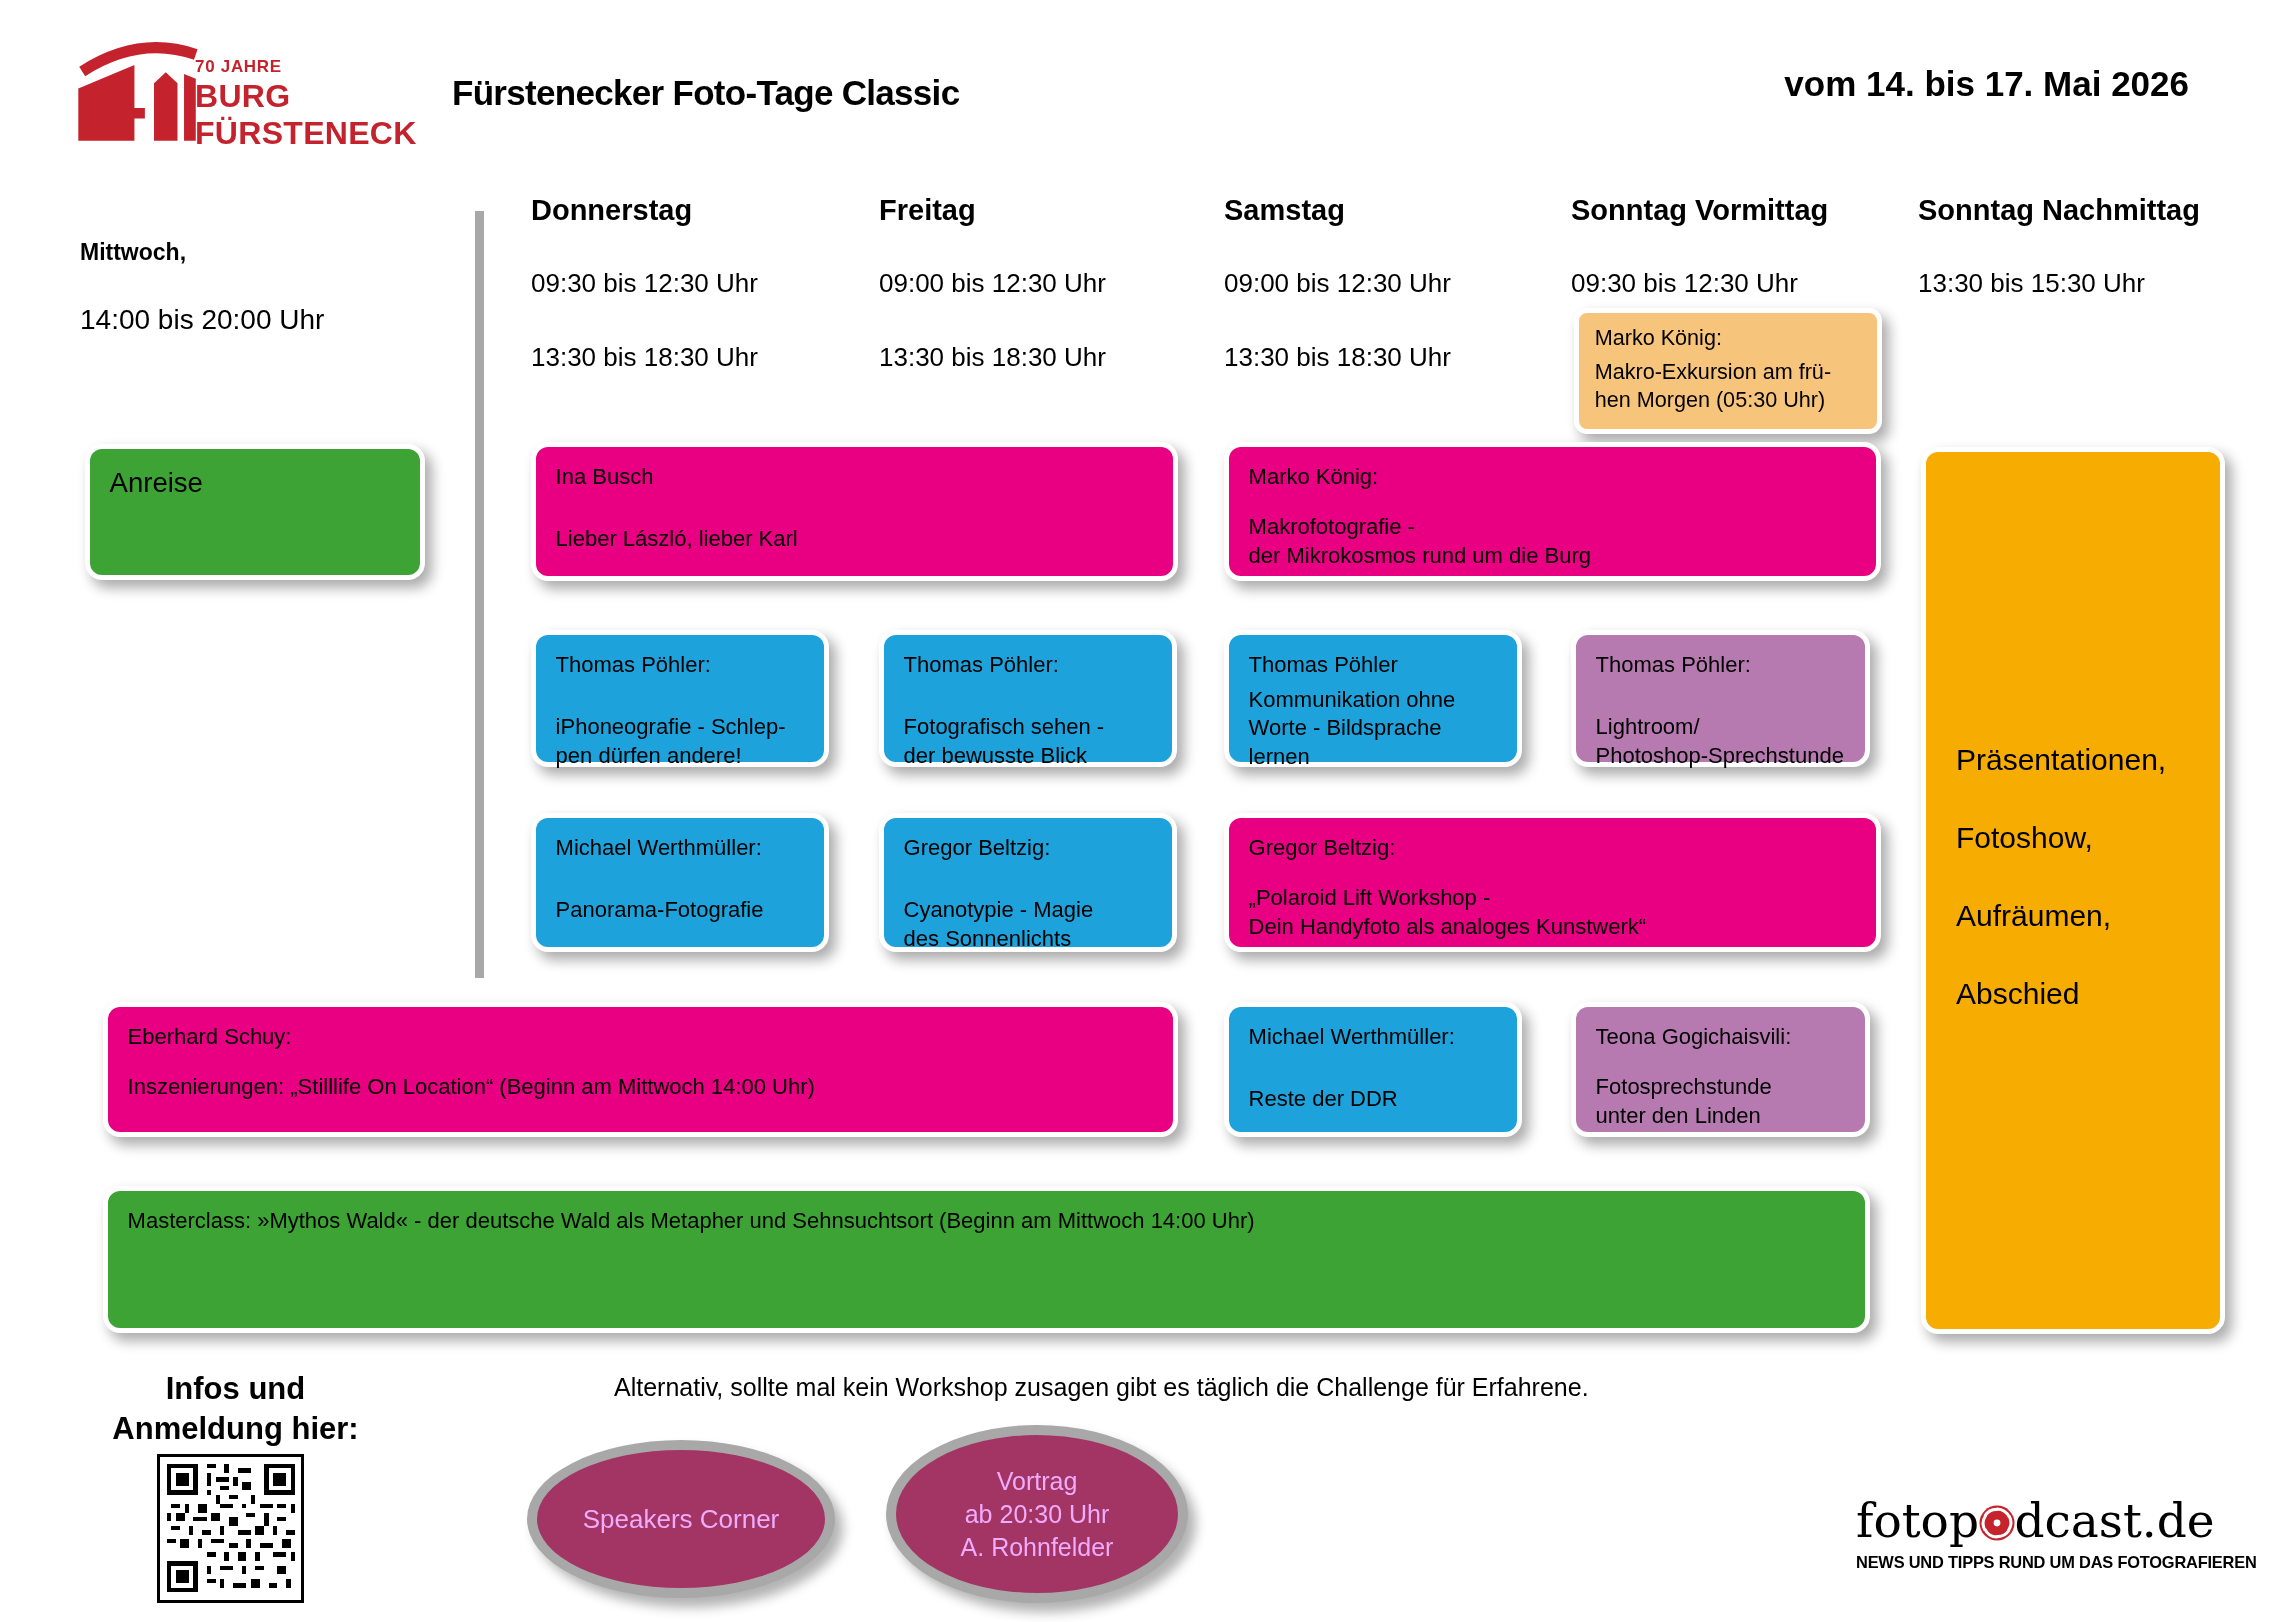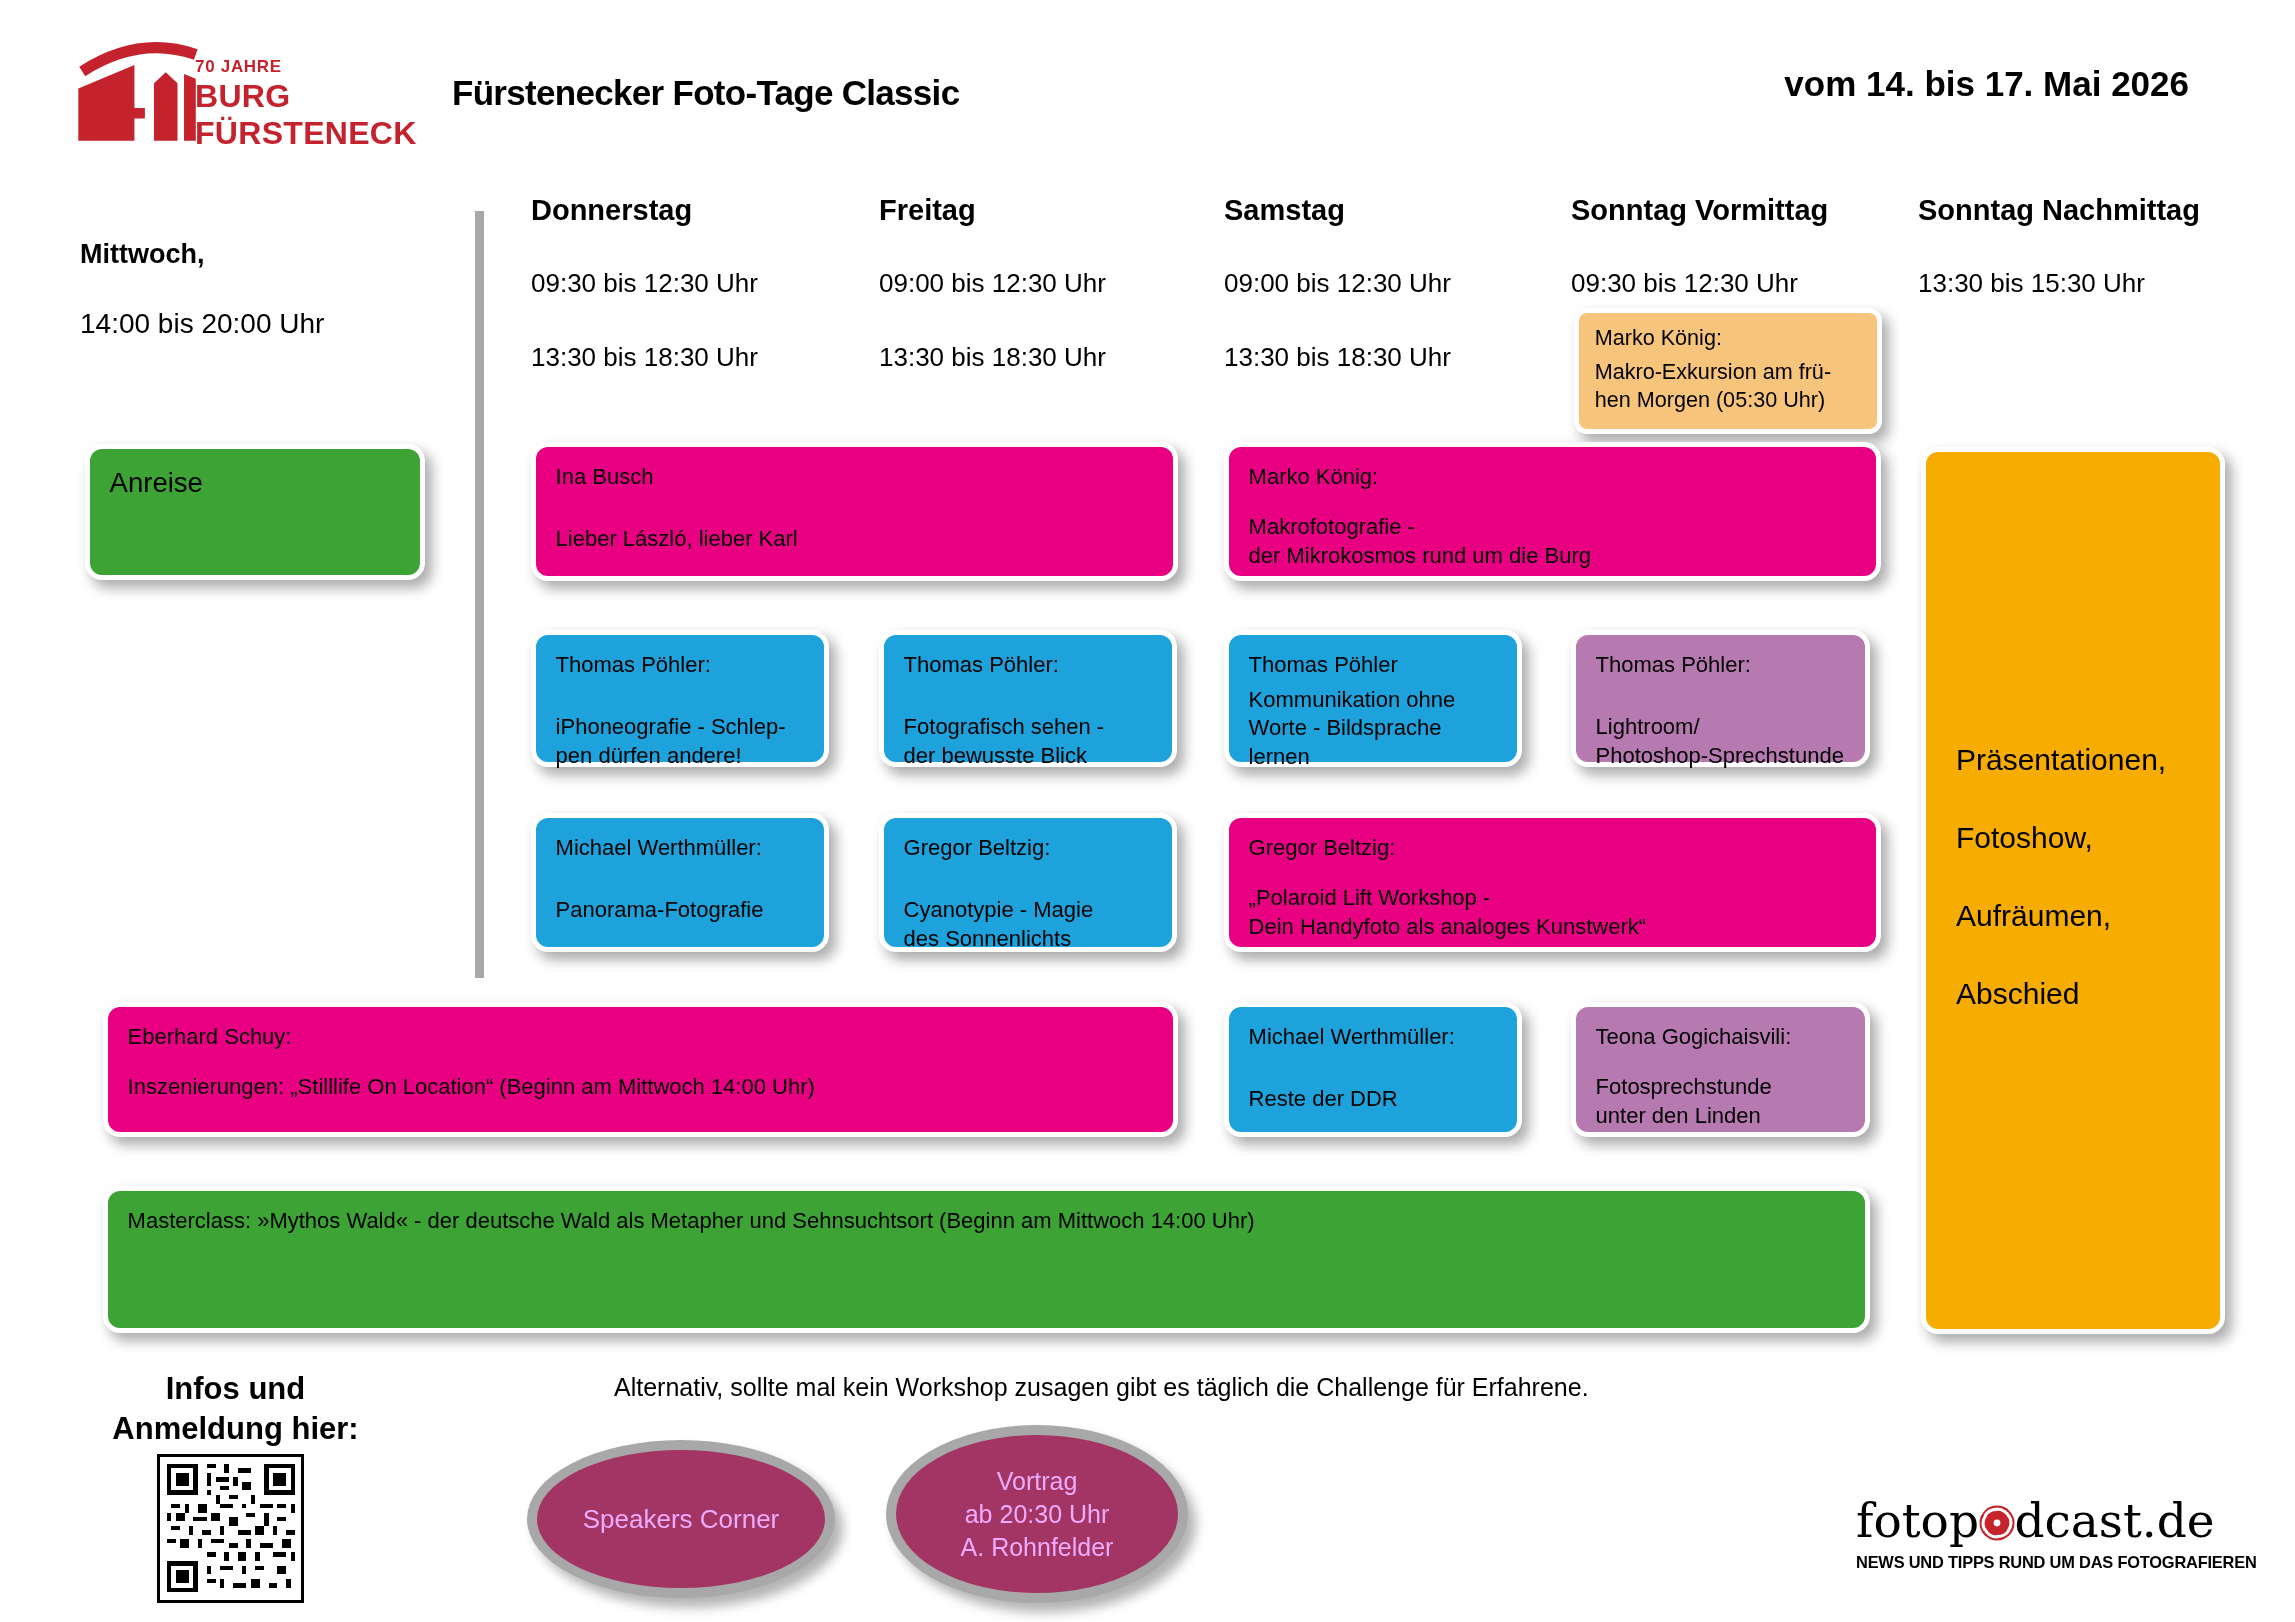--- a/index.html
+++ b/index.html
@@ -15,21 +15,21 @@
   .logo-burg{font-size:32px;margin-top:5.2px;letter-spacing:0.3px;}
   .logo-fuersteneck{font-size:32px;margin-top:4.6px;letter-spacing:0.3px;}
   .title{left:452px;top:64px;font-size:35px;font-weight:bold;letter-spacing:-0.7px;white-space:nowrap;margin-top:9px;}
   .date-range{right:106px;top:64px;font-size:35px;font-weight:bold;white-space:nowrap;}
 
   
   .dh{top:194px;width:366px;}
   .dh .day{font-size:29px;font-weight:bold;margin-bottom:41px;white-space:nowrap;}
   .dh .t{font-size:26px;margin-bottom:43px;white-space:nowrap;}
   .mw{left:80px;top:239px;width:366px;}
-  .mw .day{font-size:27px;font-weight:bold;margin-bottom:38px;}
+  .mw .day{font-size:23px;font-weight:bold;margin-bottom:38px;}
   .mw .t{font-size:28px;}
 
   .divider{left:475px;top:211px;width:9.2px;height:767px;background:var(--divider_gray);}
 
   
   .box{position:absolute;border:5.9px solid #fff;border-radius:17px;
        box-shadow:6.5px 7.9px 13px rgba(0,0,0,0.33);
        padding:15.7px 19.6px;box-sizing:border-box;font-size:22px;line-height:1.3;color:#000;}
   .box .speaker{margin-bottom:34px;}
   .box.tight .speaker{margin-bottom:6.5px;}

